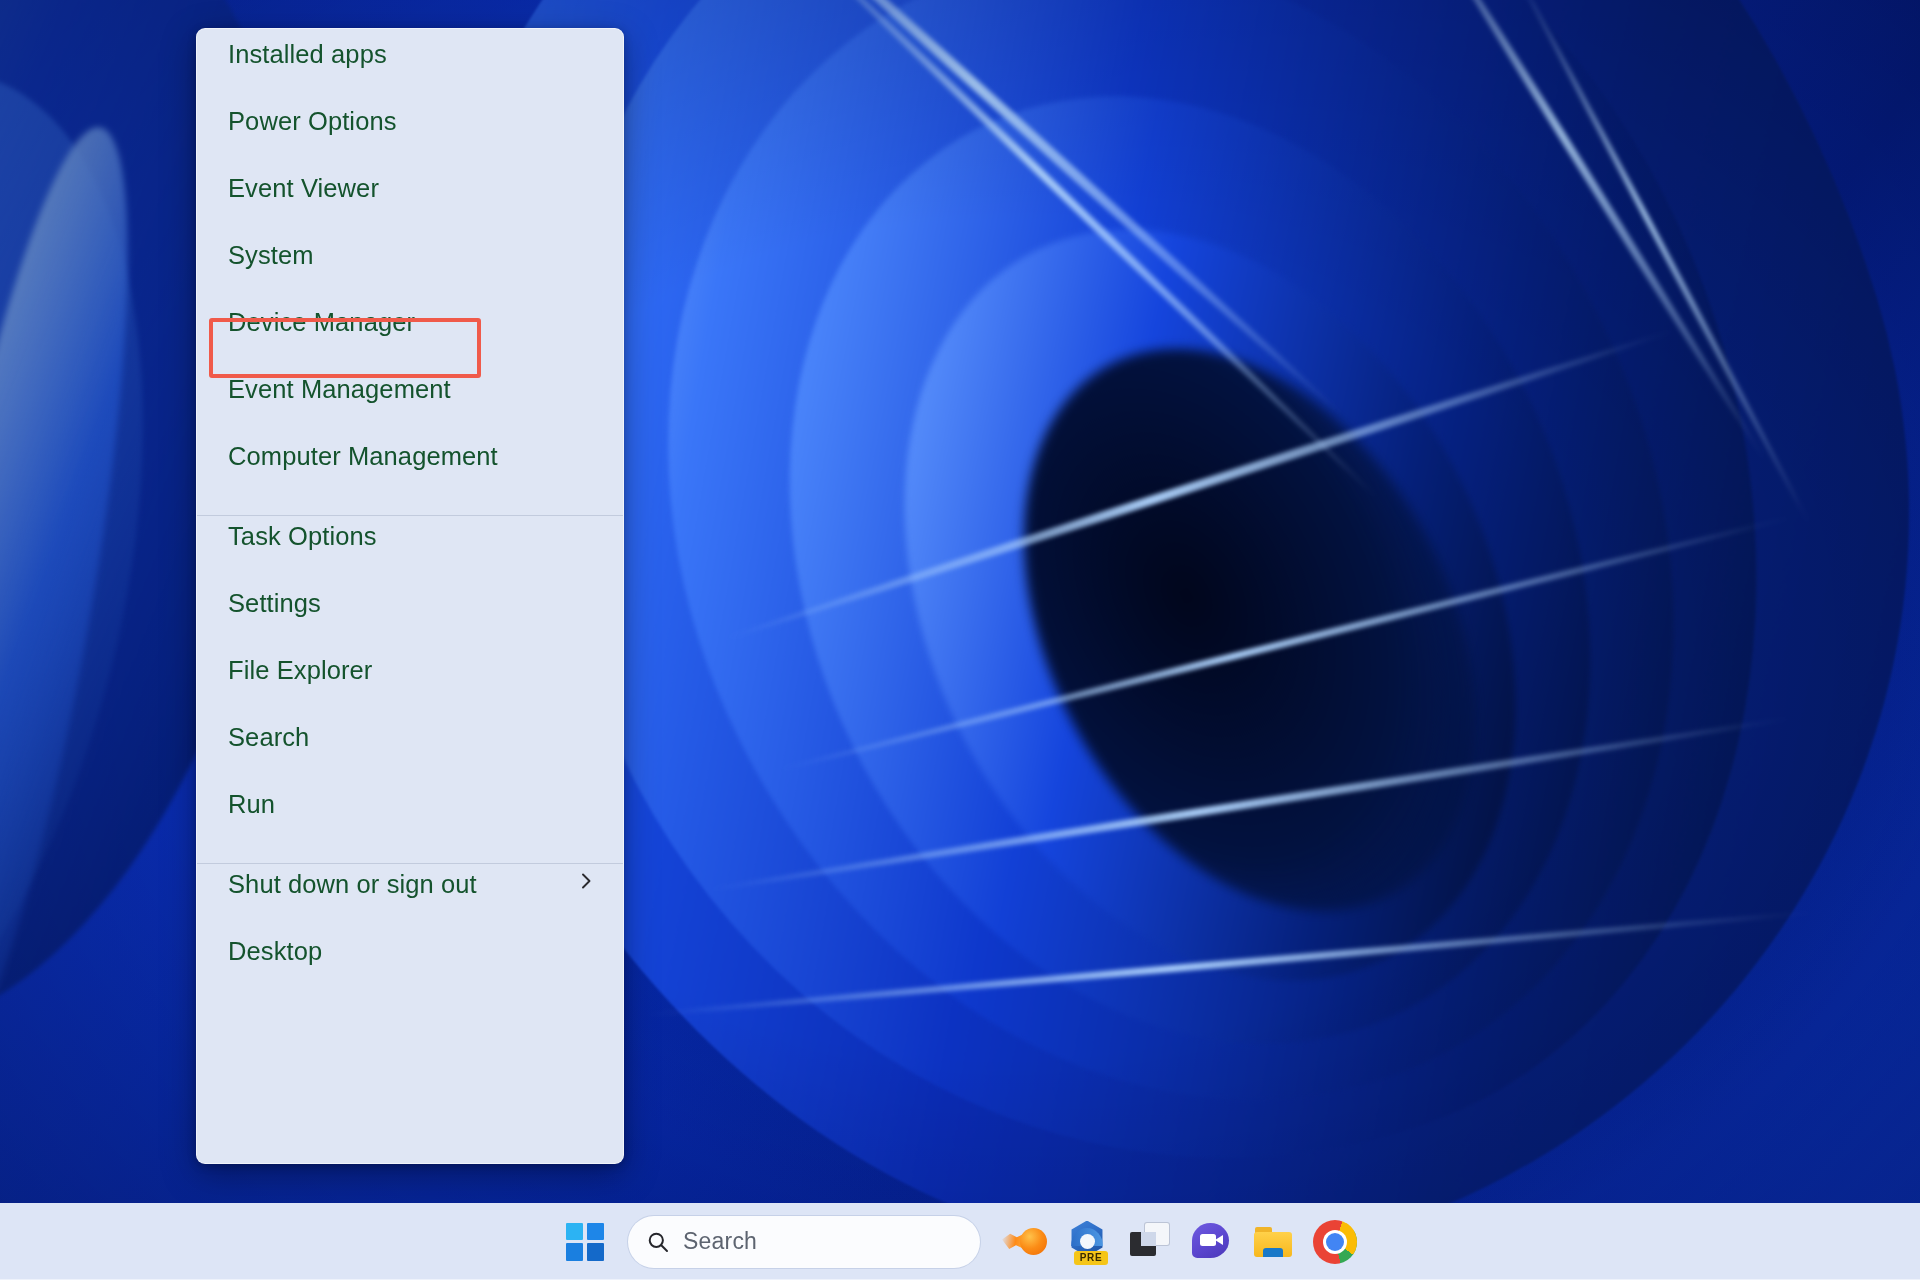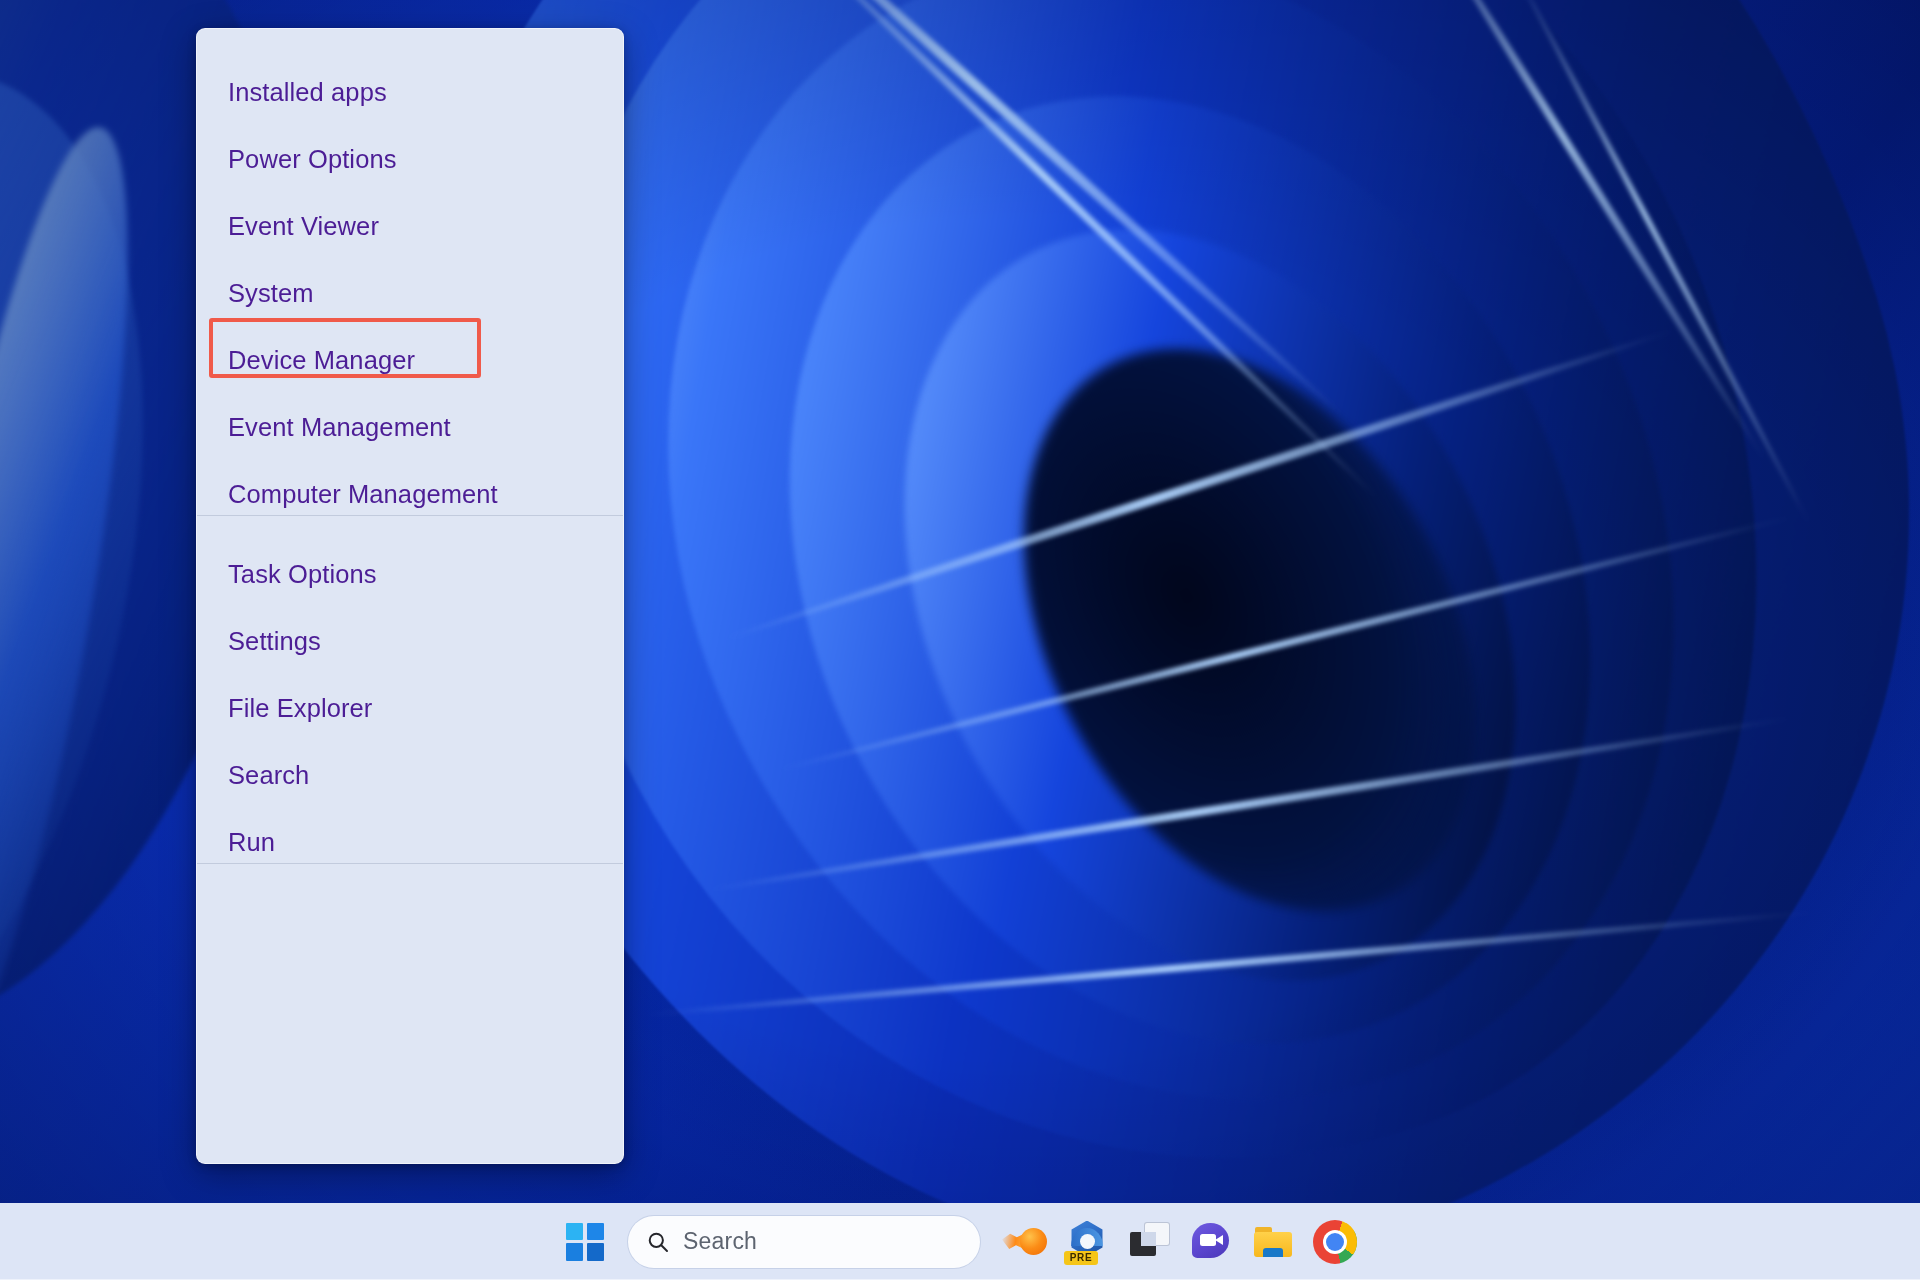--- a/index.html
+++ b/index.html
@@ -122,23 +122,23 @@
     border:1px solid rgba(255,255,255,.55);
     box-shadow:0 10px 34px rgba(0,0,0,.34), 0 2px 8px rgba(0,0,0,.22);
     padding:11px 0 11px 0;
     overflow:hidden;
   }
   .menu-group { display:block; }
   .menu-item {
     position:relative;
     height:67px;
     display:flex;
-    align-items:flex-end;
+    align-items:flex-start;
     padding:0 18px 0 31px;
-    color:#4c1d95;
+    color:#14532d;
     font-size:25.5px;
     font-weight:400;
     letter-spacing:.1px;
     white-space:nowrap;
     cursor:default;
   }
   .menu-item .label { flex:1 1 auto; }
   .chev {
     width:22px; height:22px;
     flex:0 0 auto;
@@ -252,21 +252,21 @@
     background:#f2f6fc;
   }
   .icon-office .swoop {
     position:absolute; left:7px; top:9px;
     width:32px; height:18px;
     border-radius:50% 50% 0 0 / 100% 100% 0 0;
     background:linear-gradient(90deg,#2b6ec8,#53a0ea);
     opacity:.85;
   }
   .icon-office .pre {
-    position:absolute; left:0; bottom:0px;
+    position:absolute; left:10px; bottom:0px;
     width:34px; height:14px;
     background:#f5c518;
     border-radius:3px;
     color:#3a2c00;
     font-size:10px;
     font-weight:700;
     letter-spacing:.6px;
     display:flex; align-items:center; justify-content:center;
     font-family:"Liberation Sans", sans-serif;
   }
@@ -431,20 +431,33 @@
       <div class="menu-item">
         <span class="label">Search</span>
       </div>
       <div class="menu-item">
         <span class="label">Run</span>
       </div>
     </div>
 
     <div class="separator"></div>
 
+    <div class="menu-group">
+      <div class="menu-item">
+        <span class="label">Shut down or sign out</span>
+        <span class="chev">
+          <svg width="22" height="22" viewBox="0 0 22 22" fill="none">
+            <path d="M8 4.5 L14.5 11 L8 17.5" stroke="#2a2a2e" stroke-width="1.9" stroke-linecap="round" stroke-linejoin="round"></path>
+          </svg>
+        </span>
+      </div>
+      <div class="menu-item">
+        <span class="label">Desktop</span>
+      </div>
+    </div>
 
     <div id="device-manager-highlight"></div>
   </div>
 
   <div id="taskbar">
     <div id="taskbar-inner">
 
       <div class="tb-btn">
         <div class="winlogo">
           <i></i>

